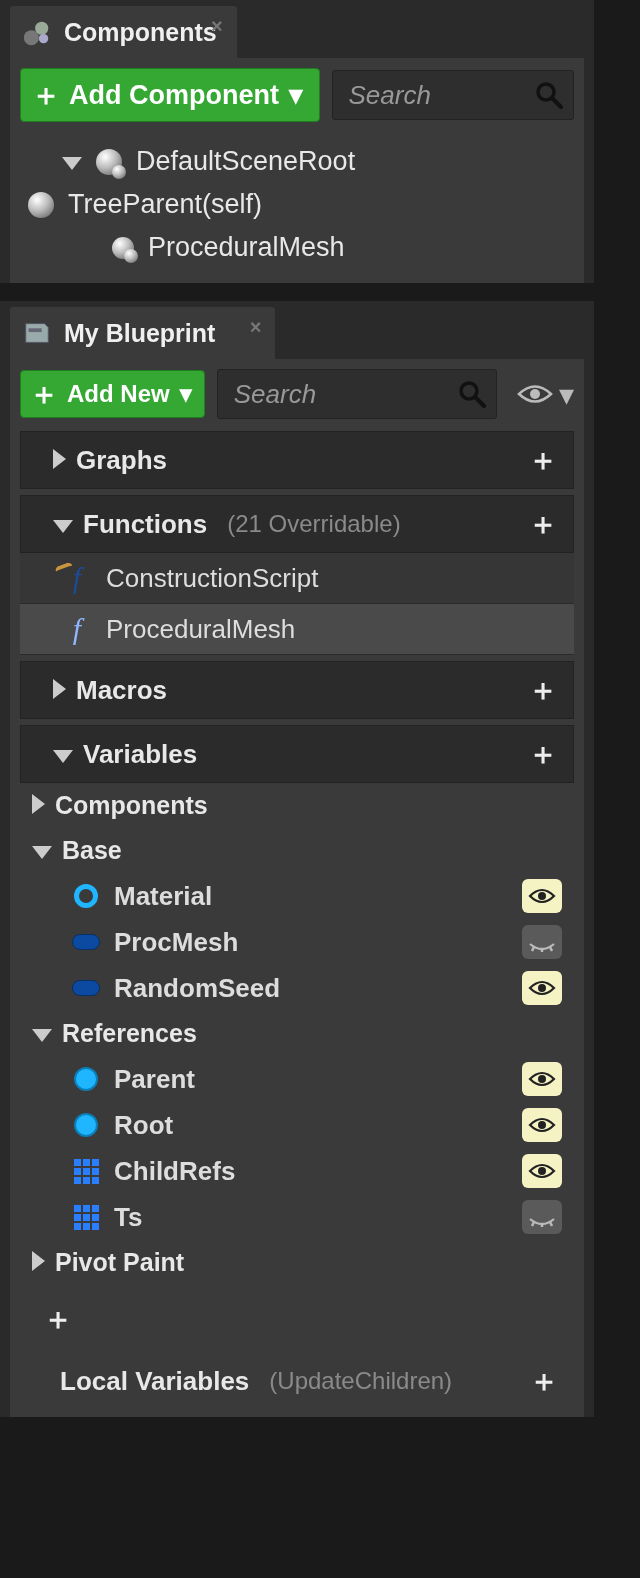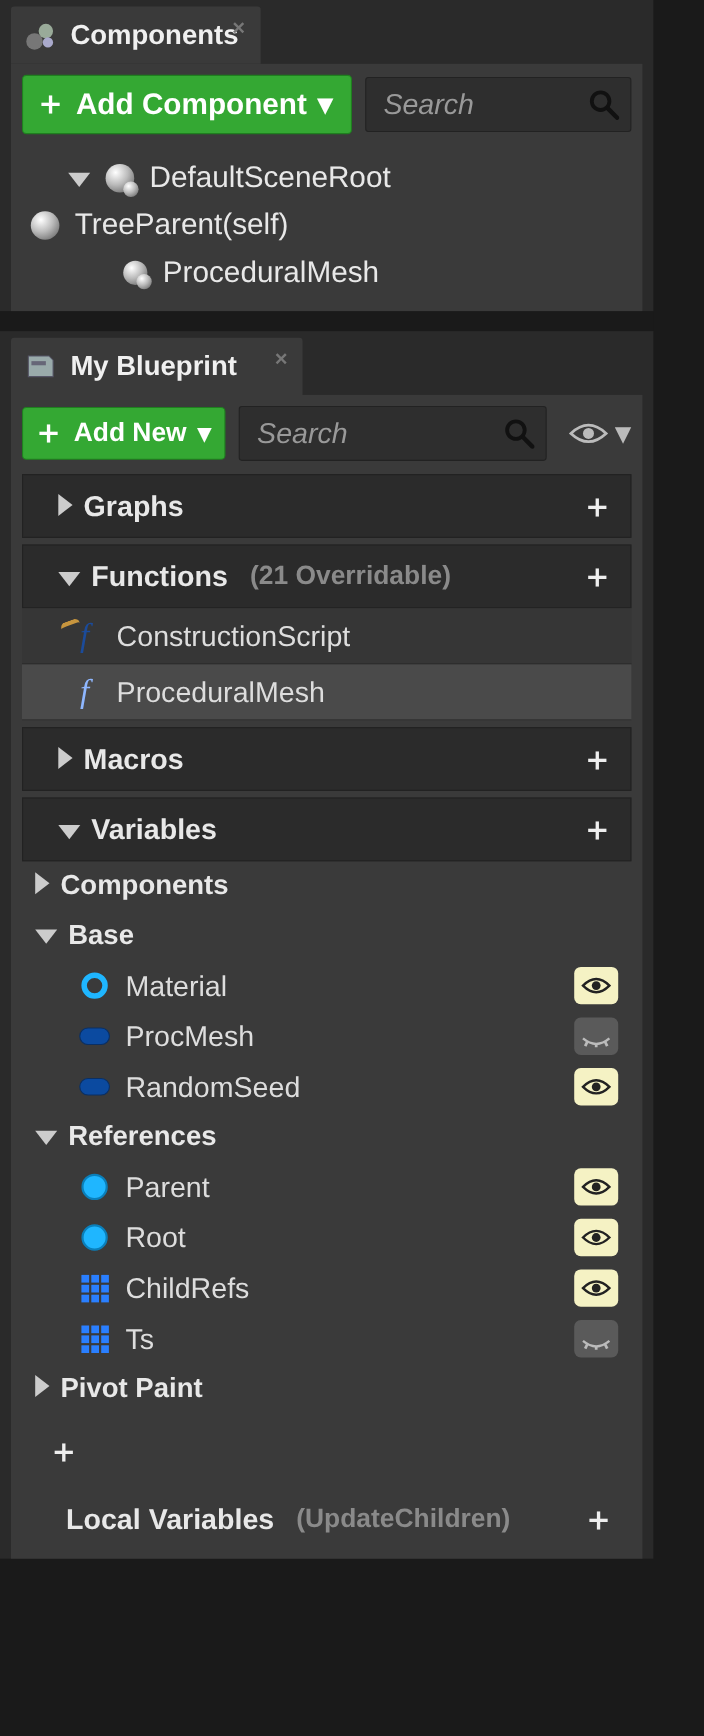--- a/index.html
+++ b/index.html
@@ -47,39 +47,39 @@
   .bp-body { background: #3a3a3a; padding: 10px 10px 8px 10px; }
   .bp-toolbar { display:flex; align-items:center; gap:12px; }
   .btn-green.sm { font-size:24px; padding:8px 12px 8px 8px; }
   .eye-dd { display:flex; align-items:center; gap:6px; color:#bbb; font-size:30px; margin-left:8px; }
 
   .section { margin-top: 12px; }
   .sec-header, .sec-sub, .sec-item { display:flex; align-items:center; justify-content:space-between; }
 
   .sec-header { background:#2b2b2b; border:1px solid #222; padding: 10px 12px; font-size:26px; font-weight:700; color:#e8e8e8; margin-top:6px;}
   .sec-header .left { display:flex; align-items:center; gap:10px;padding-left:20px; }
-  .sec-header .hint { font-weight:700; color:#8a8a8a; margin-left:10px; font-size:24px; }
+  .sec-header .hint { font-weight:400; color:#8a8a8a; margin-left:10px; font-size:24px; }
 
   .plus-btn { width:36px; height:36px; display:inline-flex; align-items:center; justify-content:center; font-size:30px; font-weight:900; color:#eee; }
 
   .arrow-right::before { content:""; display:inline-block; width:0;height:0; border-top:10px solid transparent; border-bottom:10px solid transparent; border-left:13px solid #ccc; }
   .arrow-down::before  { content:""; display:inline-block; width:0;height:0; border-left:10px solid transparent; border-right:10px solid transparent; border-top:13px solid #ccc; }
 
   .sec-item { background:#363636; border-bottom:1px solid #2a2a2a; padding:8px 12px; font-size:26px; color:#ddd; }
   .sec-item.selected { background:#4a4a4a; }
   .sec-item .left { display:flex; align-items:center; gap:14px; }
   .fn-icon { font-family: Georgia, 'Times New Roman', serif; font-style: italic; font-size:30px; color:#8fb7ff; width:30px; text-align:center; }
   .fn-icon.cs { color:#1b4b9a; position:relative; }
   .fn-icon.cs::before { content:""; position:absolute; left:-6px; top:3px; width:18px; height:10px; border-top:4px solid #c7953e; border-radius:5px 5px 0 0; transform: rotate(-20deg);}
 
   .sec-sub { padding:8px 12px 8px 12px; font-size:25px; font-weight:700; color:#e8e8e8; }
   .sec-sub .left { display:flex; align-items:center; gap:10px; }
 
   .var-row { display:flex; align-items:center; justify-content:space-between; padding:6px 12px 6px 52px; font-size:26px; color:#ddd; }
-  .var-row .left { display:flex; align-items:center; gap:14px; }
+  .var-row .left { display:flex; align-items:center; gap:14px;font-weight:bold; }
   .var-icon { width:28px; height:28px; display:inline-flex; align-items:center; justify-content:center; }
 
   .pill { width:30px; height:16px; border-radius:8px; background:#0b4aa0; border:1px solid #0a2f63;}
   .circle-cy { width:24px; height:24px; border-radius:50%; background:#1fb6ff; border:2px solid #0a7fba;}
   .ring { width:24px; height:24px; border-radius:50%; border:5px solid #1fb6ff; background:transparent;}
   .grid3 { display:grid; grid-template-columns:repeat(3,7px); grid-template-rows:repeat(3,7px); gap:2px;}
   .grid3 span { background:#2a7fff; }
 
   .eye-badge { width:40px; height:34px; border-radius:6px; background:#f5f2c4; display:inline-flex; align-items:center; justify-content:center; }
   .eye-badge.off { background:#5a5a5a; }

